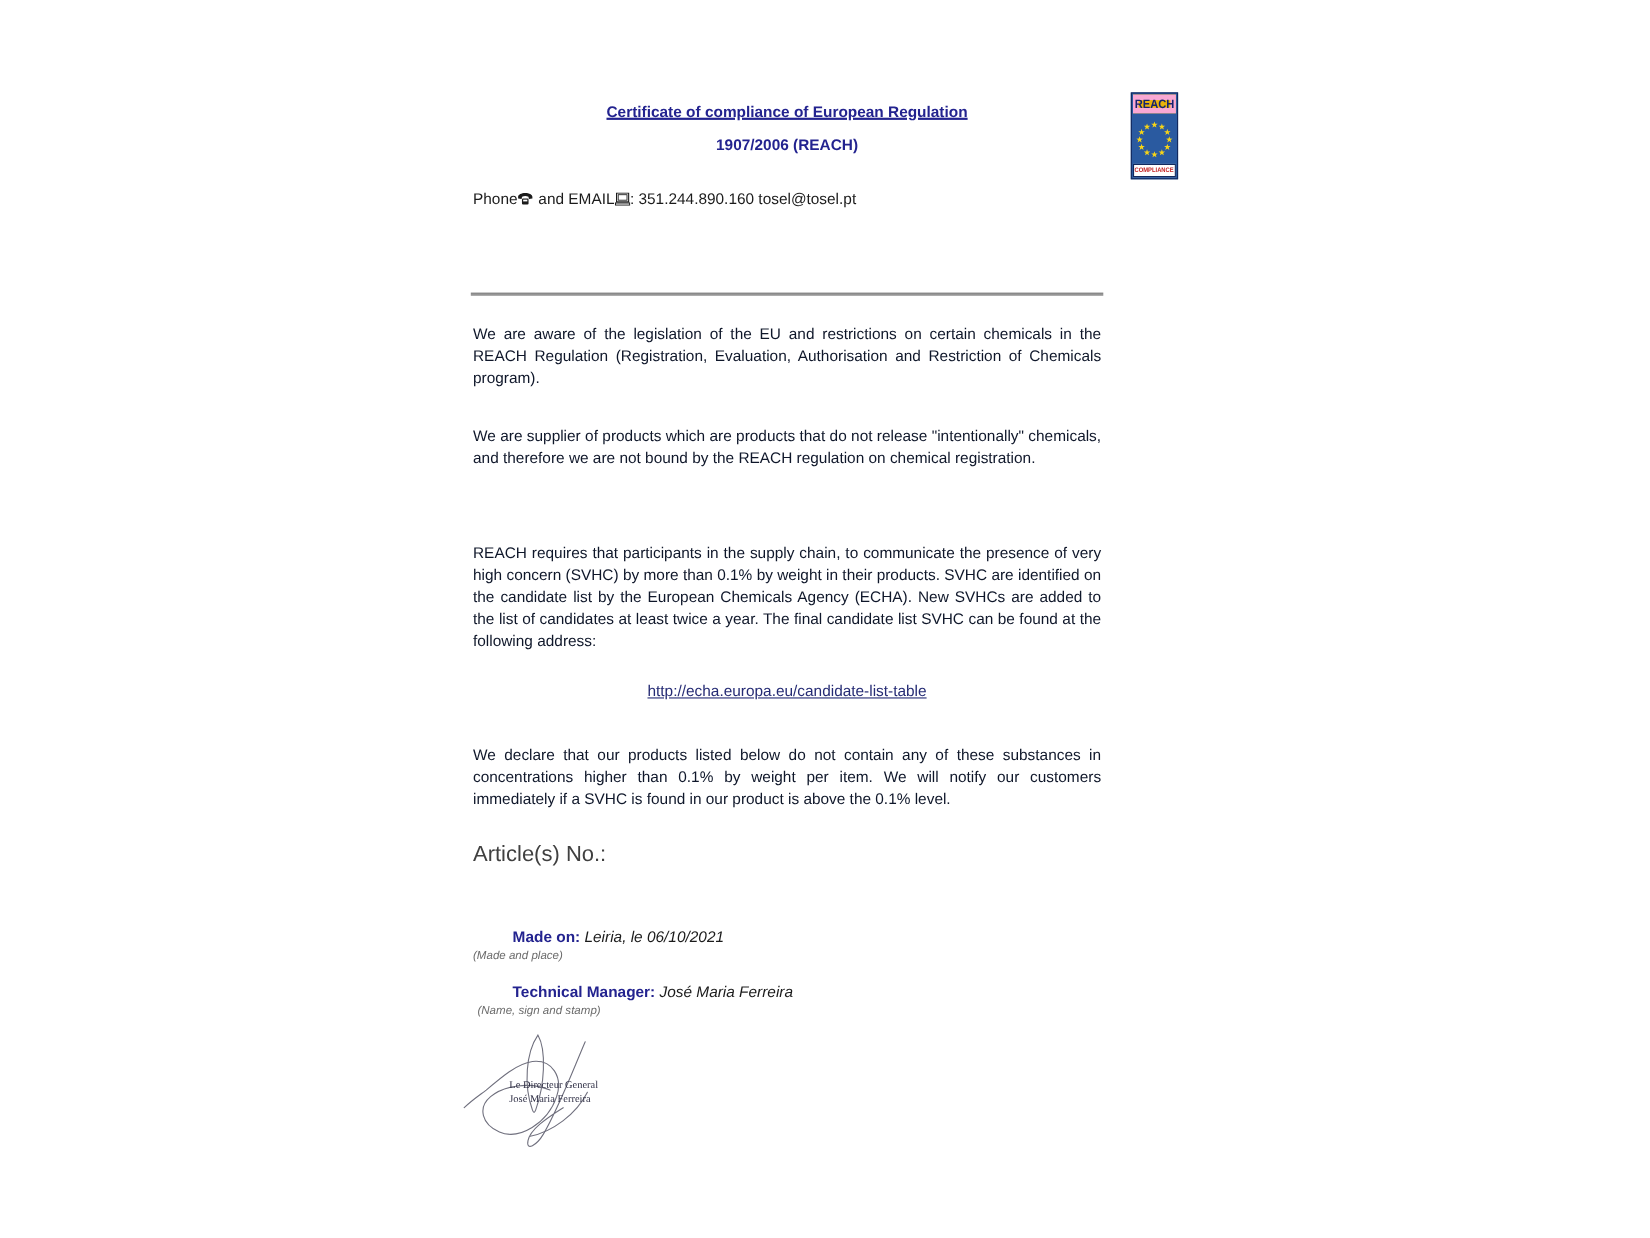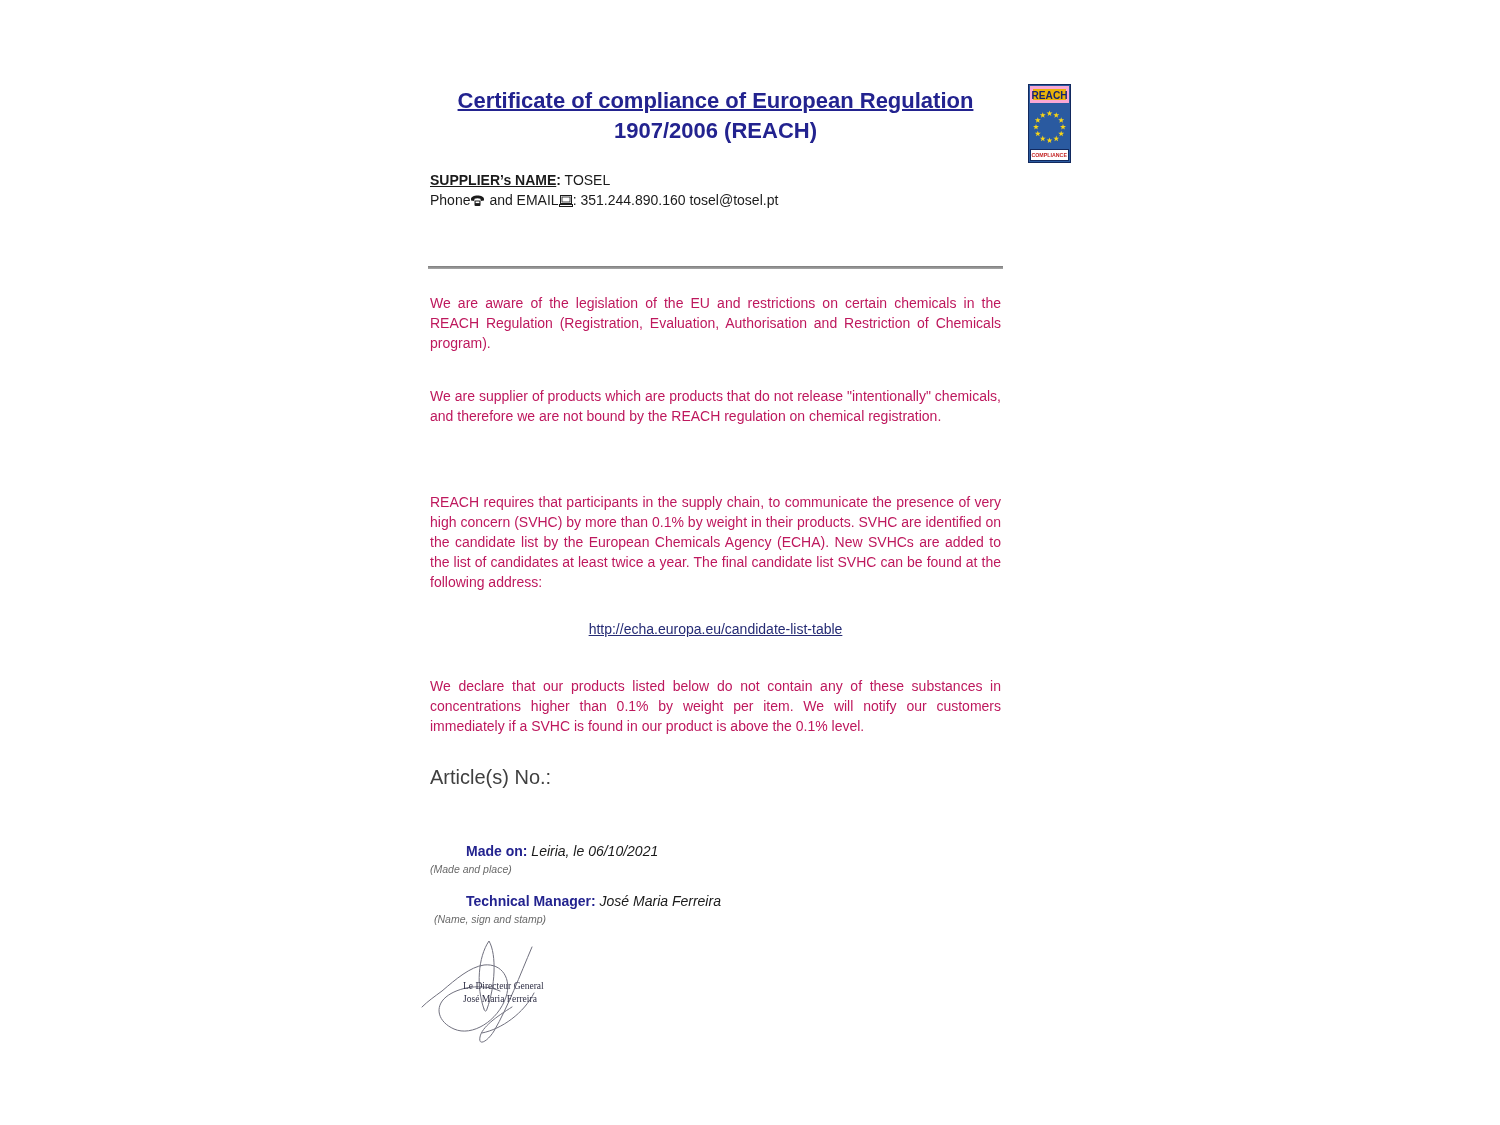--- a/index.html
+++ b/index.html
@@ -6,34 +6,34 @@
   html, body { width: 1500px; height: 1125px; background: #ffffff; }
   body { font-family: "Liberation Sans", sans-serif; position: relative; overflow: hidden; }
 
   .abs { position: absolute; }
 
   
   .doc-title {
     left: 430px; top: 86px; width: 571px;
     text-align: center;
     color: #23238f;
-    font-size: 22px; font-weight: bold;
+    font-size: 14px; font-weight: bold;
     line-height: 30px;
   }
   .doc-title .underlined { text-decoration: underline; text-decoration-thickness: 2px; }
 
   
   .reach-logo {
     left: 1028px; top: 84px; width: 43px; height: 79px;
     background: #2a5aa0;
     border: 1px solid #12295e;
   }
   .reach-logo .top-band {
     position: absolute; left: 1px; right: 1px; top: 1px; height: 17px;
-    background: #eab308; border: 3px solid #f9a8d4;
+    background: #eab308; border: 5px solid #f9a8d4;
     display: flex; align-items: center; justify-content: center;
   }
   .reach-logo .top-band span {
     font-size: 11px; font-weight: bold; color: #16246e;
     transform: scaleX(0.92); letter-spacing: 0px;
   }
   .reach-logo .bottom-band {
     position: absolute; left: 1px; right: 1px; bottom: 1px; height: 12px;
     background: #ffffff; border: 1px solid #12295e;
     display: flex; align-items: center; justify-content: center;
@@ -56,21 +56,21 @@
 
   
   .divider {
     left: 428px; top: 266px; width: 575px; height: 3px;
     background: linear-gradient(#7d7d7d, #a8a8a8);
   }
 
   
   .para {
     left: 430px; width: 571px;
-    color: #be185d; font-size: 14px; line-height: 20px;
+    color: #0f172a; font-size: 14px; line-height: 20px;
     text-align: justify;
   }
   .p1 { top: 293px; }
   .p2 { top: 386px; }
   .p3 { top: 492px; }
   .p4 { top: 676px; }
 
   .link-line { left: 430px; top: 620px; width: 571px; text-align: center; }
   .link-line a {
     color: #252b74; font-size: 14px; text-decoration: underline;
@@ -125,24 +125,20 @@
     <use href="#st" transform="translate(7,24)"></use>
     <use href="#st" transform="translate(8.8,17.25)"></use>
     <use href="#st" transform="translate(13.75,12.3)"></use>
   </svg>
   <div class="bottom-band">
     <span>COMPLIANCE</span>
   </div>
 </div>
 
 <div class="abs supplier">
-  <div class="name-line">
-    <span class="label">SUPPLIER’s NAME</span><span class="colon">:</span>
-    <span>TOSEL</span>
-  </div>
   <div class="contact-line">
     <span>Phone</span><svg class="inline-icon" width="15" height="12" viewBox="0 0 15 12">
         <path d="M1,4 C1,2 4,0.5 7.5,0.5 C11,0.5 14,2 14,4 L14,5.5 L10.8,6 L10.4,3.8 C9.5,3.4 8.5,3.2 7.5,3.2 C6.5,3.2 5.5,3.4 4.6,3.8 L4.2,6 L1,5.5 Z" fill="#1b1b1b"></path>
         <rect x="4.5" y="5.5" width="6" height="5.5" rx="1" fill="#1b1b1b"></rect>
         <rect x="5.6" y="6.5" width="3.8" height="1.6" fill="#fff"></rect>
       </svg>
     <span>and EMAIL</span><svg class="inline-icon" width="14" height="12" viewBox="0 0 14 12">
         <rect x="1.5" y="0.5" width="11" height="8" fill="none" stroke="#1b1b1b" stroke-width="1"></rect>
         <rect x="3" y="2" width="8" height="5" fill="none" stroke="#1b1b1b" stroke-width="0.8"></rect>
         <rect x="0.5" y="9.5" width="13" height="2" fill="none" stroke="#1b1b1b" stroke-width="1"></rect>

